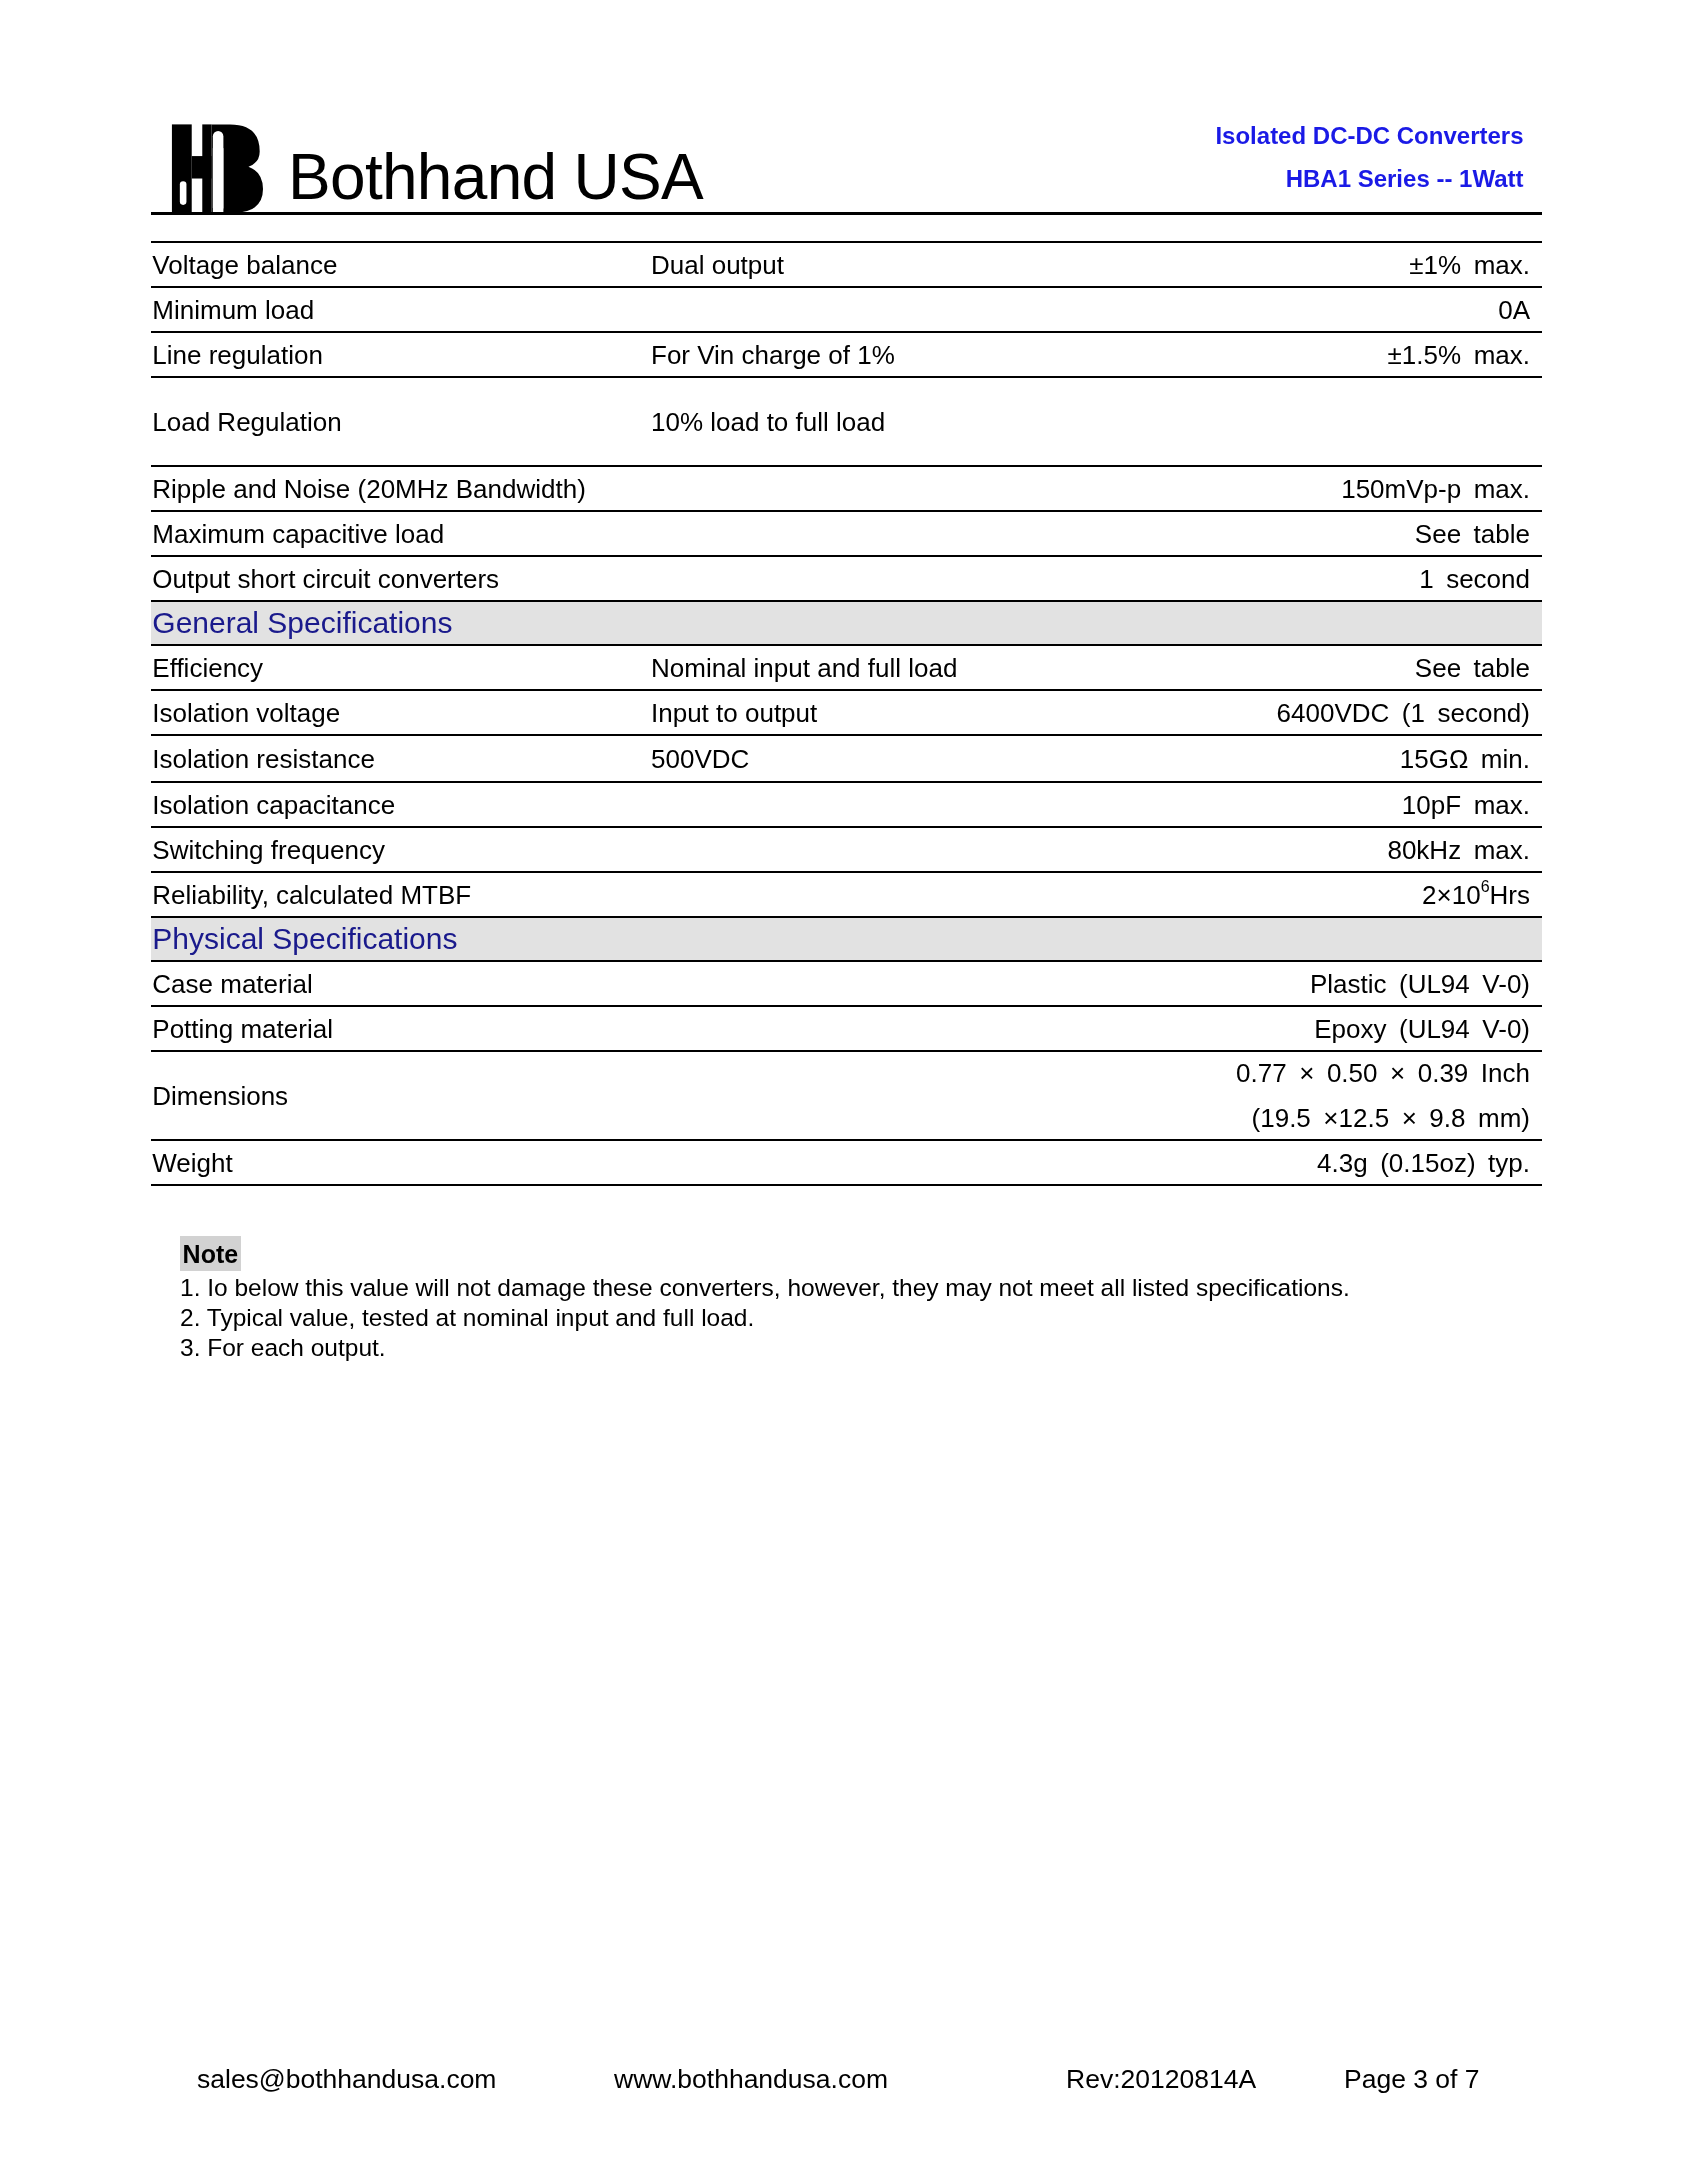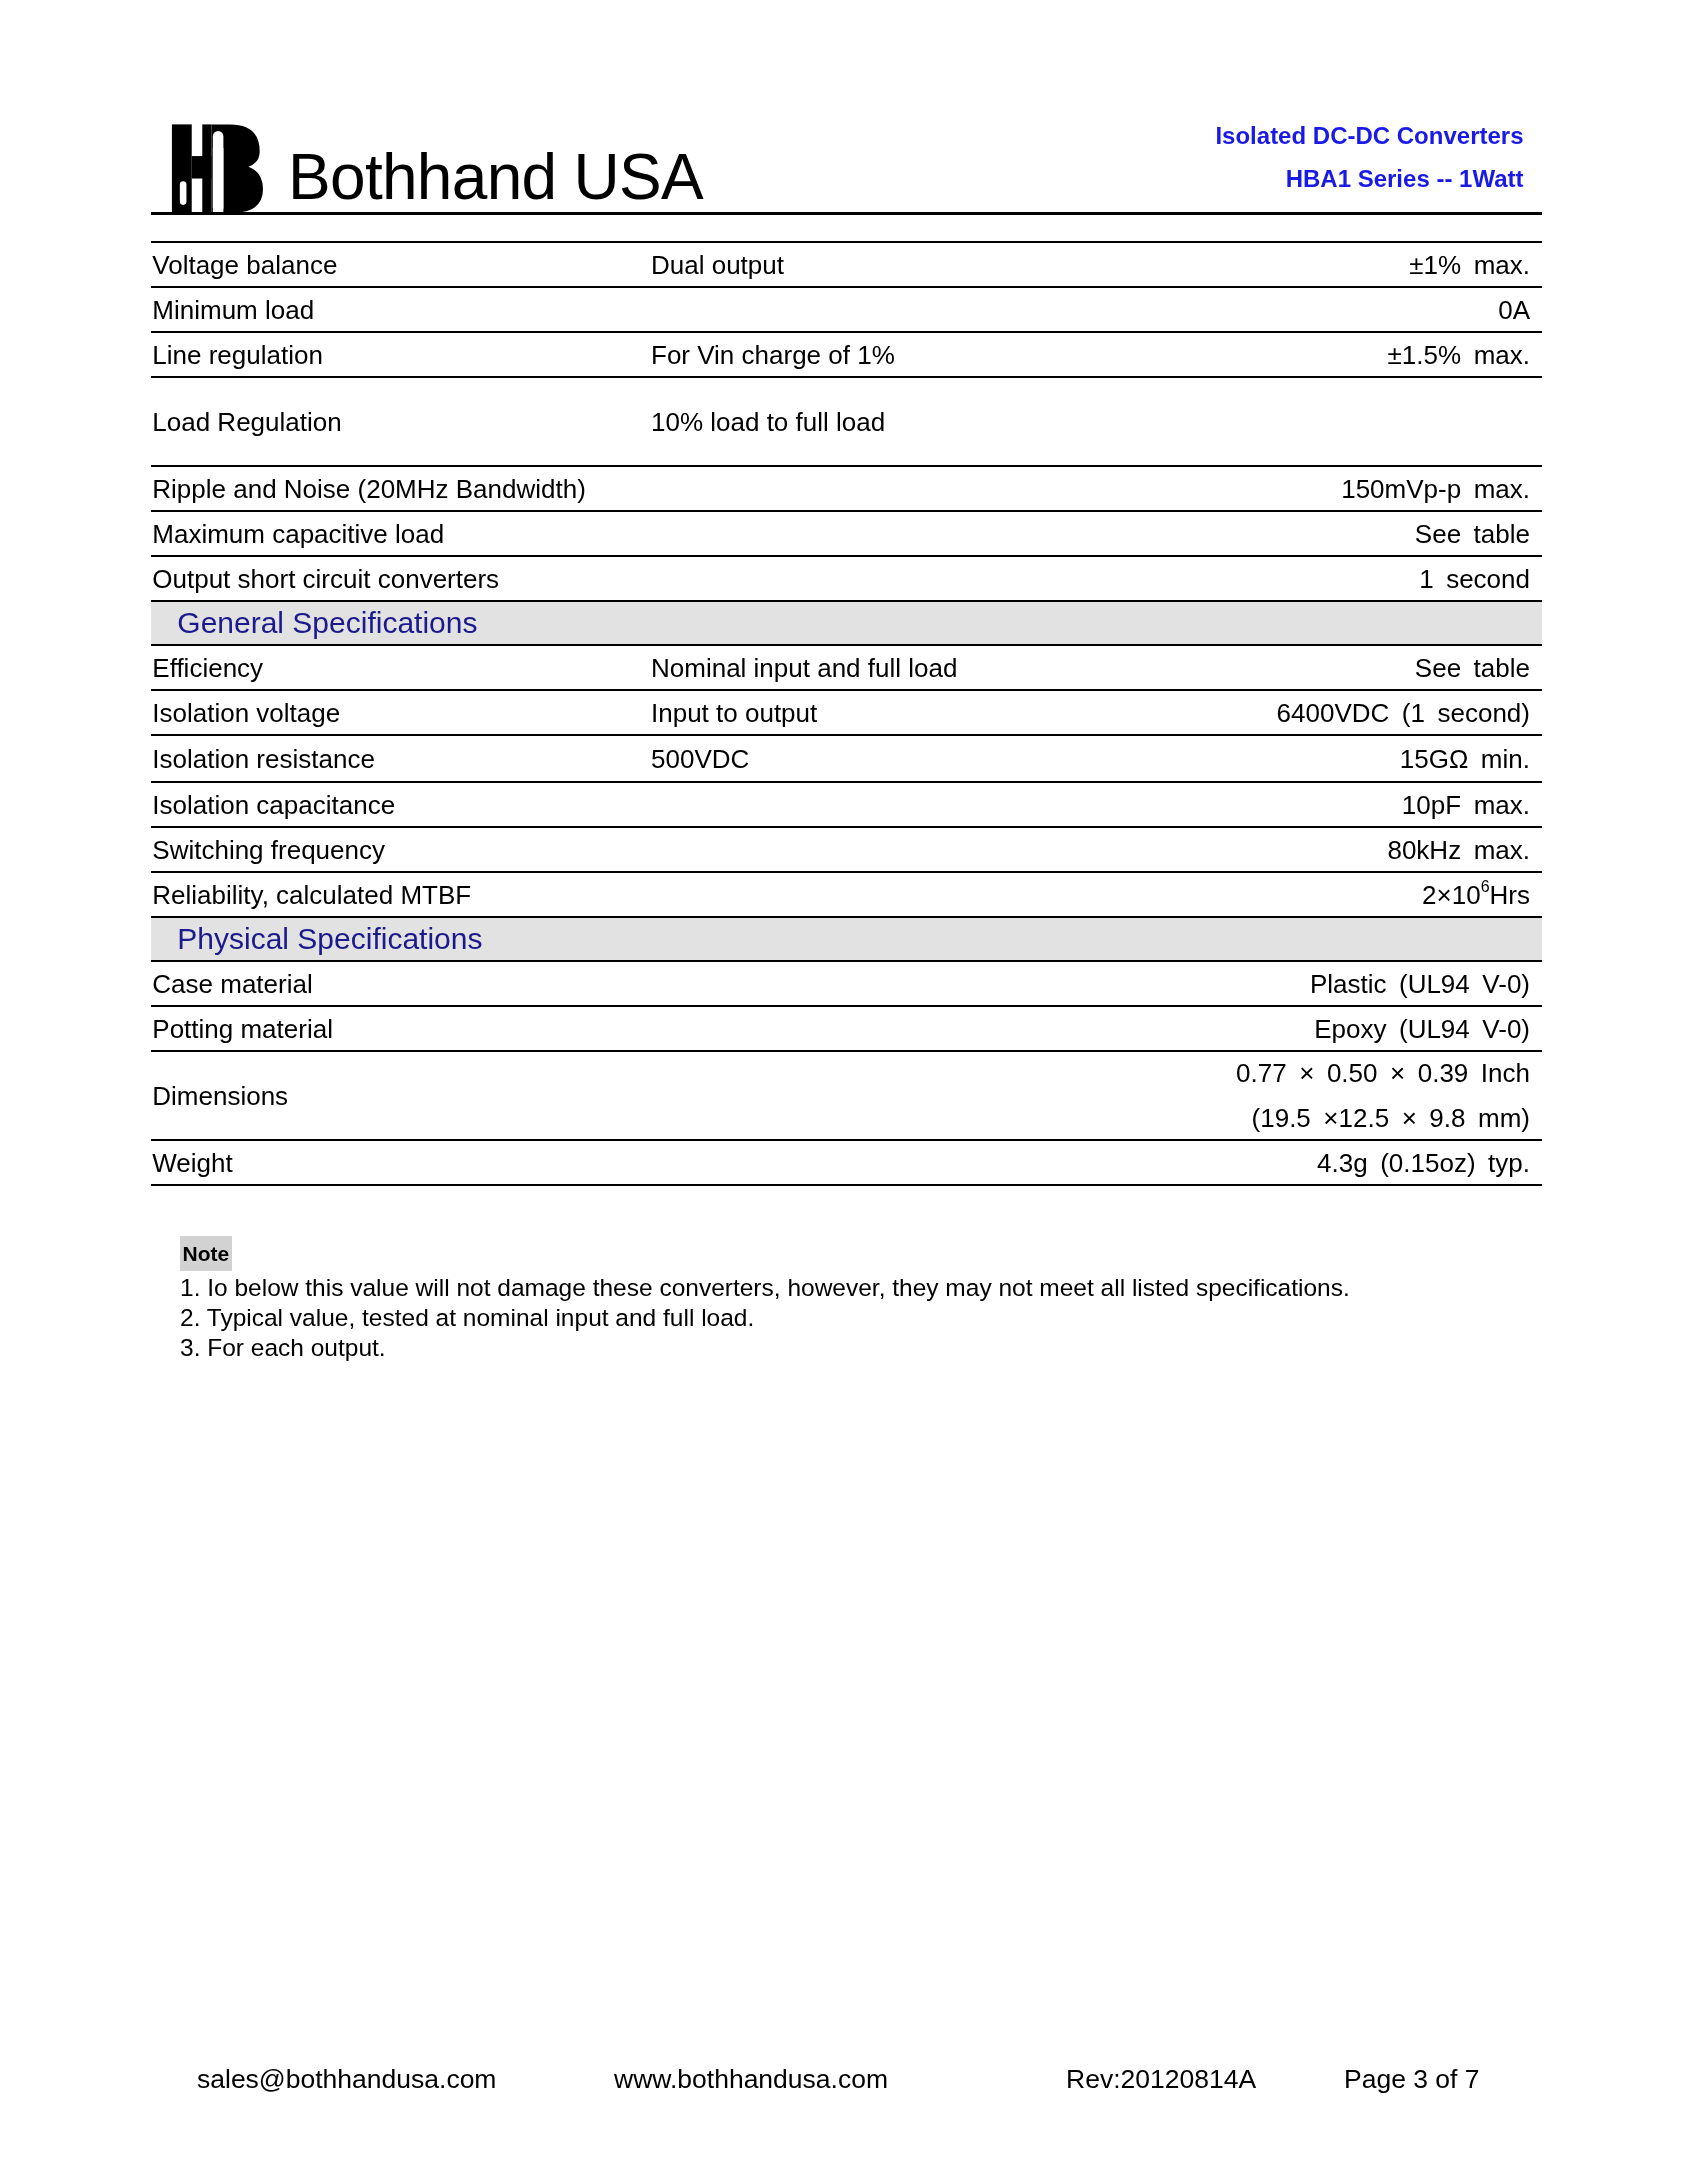--- a/index.html
+++ b/index.html
@@ -19,27 +19,27 @@
   .spec-table { position: absolute; left: 151px; top: 241px; width: 1391px; }
   .row { position: relative; border-top: 2.6px solid #000; height: 43px;
          font-size: 26px; }
   .row.tall { height: 87px; }
   .row .c1 { position: absolute; left: 1.3px; top: 50%; transform: translateY(-50%); white-space: nowrap; }
   .row .c2 { position: absolute; left: 500px; top: 50%; transform: translateY(-50%); white-space: nowrap; }
   .row .c3 { position: absolute; right: 12px; top: 50%; transform: translateY(-50%); white-space: nowrap;
              text-align: right; word-spacing: 5.3px; }
   .row.tall .c3 { line-height: 45px; }
   .row.section { background: #e2e2e2; height: 42px; }
-  .row.section .c1 { color: #1a1a8c; font-size: 30px; margin-left: 25px; }
+  .row.section .c1 { color: #1a1a8c; font-size: 30px; }
   .row.last { border-bottom: 2.6px solid #000; }
   sup { font-size: 16px; vertical-align: 12px; line-height: 0; }
 
   
   .notes { position: absolute; left: 180px; top: 1236px; font-size: 24.5px; line-height: 30px; }
-  .note-title { display: inline-block; background: #d2d2d2; font-weight: bold; font-size: 21px;
+  .note-title { display: inline-block; background: #d2d2d2; font-weight: bold; font-size: 25px;
                 padding: 1.3px 2.6px 0 2.6px; line-height: 34px; margin-bottom: 1.3px; }
 
   
   .footer { position: absolute; top: 2064px; left: 0; width: 1687px; font-size: 26.5px; }
   .footer span { position: absolute; white-space: nowrap; }
 </style>
 </head>
 <body>
 
 <div class="header">

